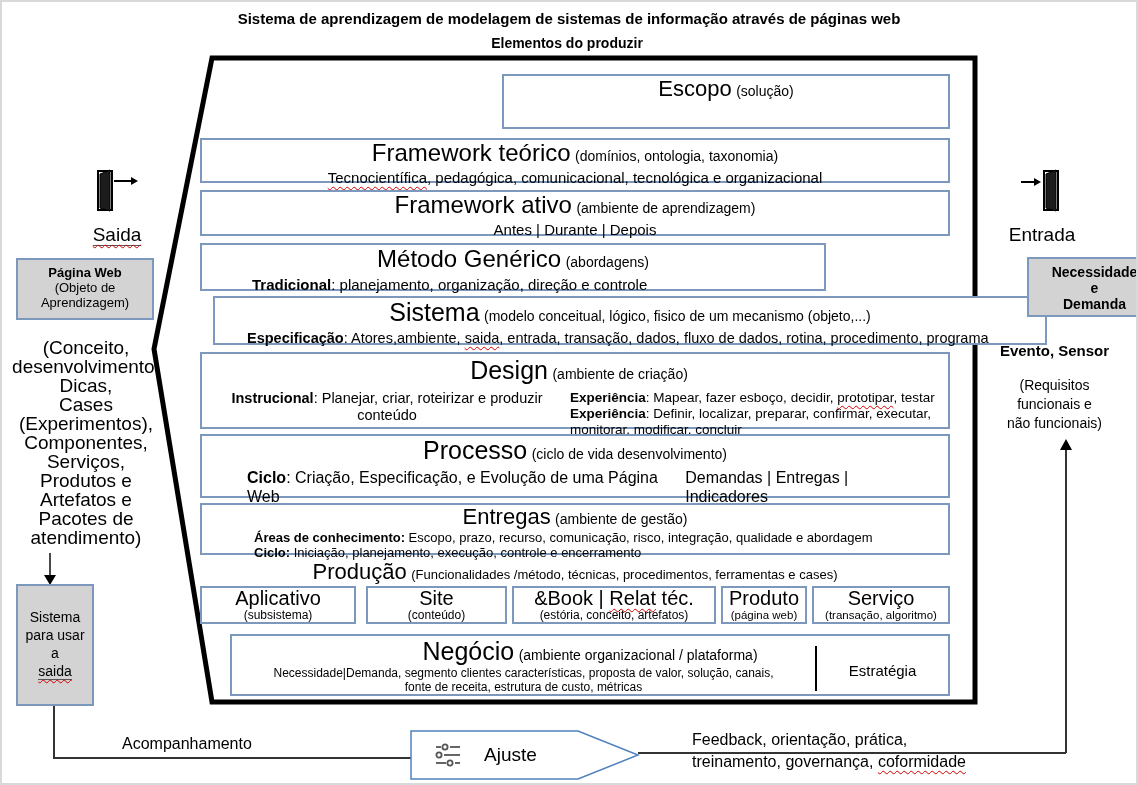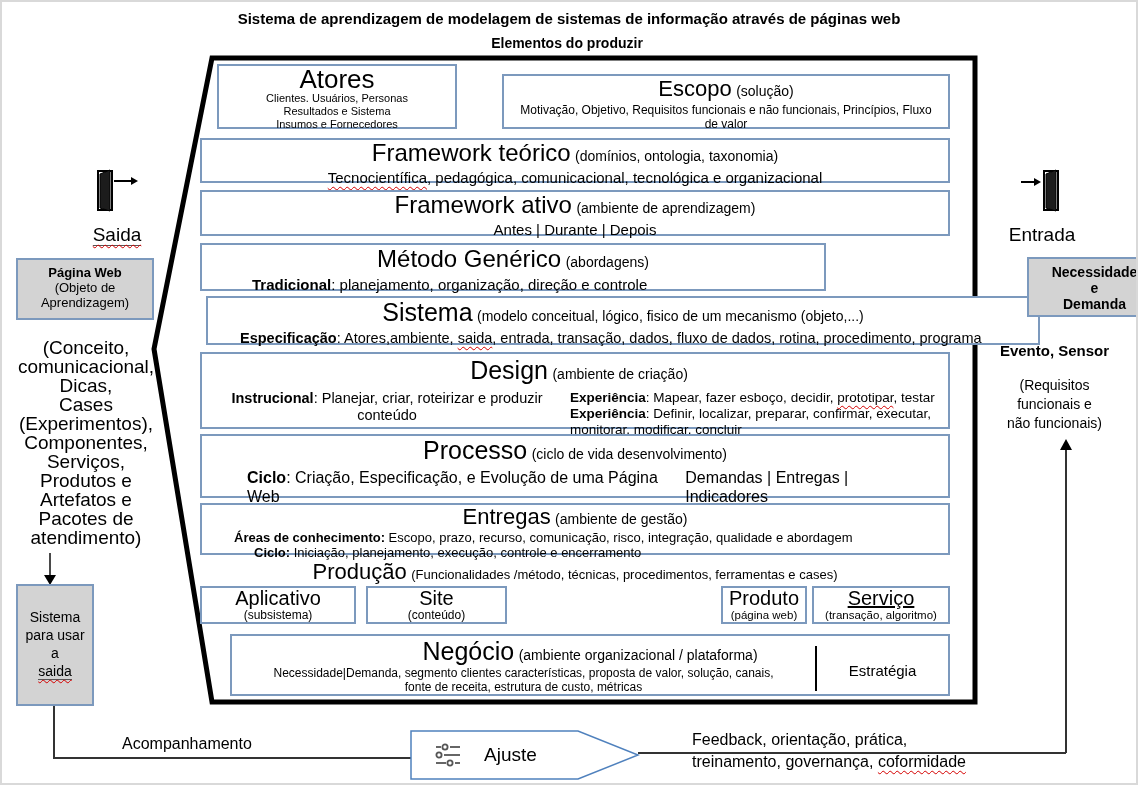--- a/index.html
+++ b/index.html
@@ -25,33 +25,26 @@
 
 <div class="canvas">
 
   <div class="abs page-title">Sistema de aprendizagem de modelagem de sistemas de informação  através de páginas web</div>
   <div class="abs page-sub">Elementos do produzir</div>
 
   <svg class="abs" style="left:140px;top:48px;z-index:1;" width="845" height="665" viewBox="0 0 845 665">
     <polygon points="70,8 833,8 833,652 70,652 12,299" fill="none" stroke="#000" stroke-width="5" stroke-linejoin="miter"></polygon>
   </svg>
 
-  <div class="box ctr" style="left:215px;top:62px;width:240px;height:65px;">
-    <div class="bt" style="font-size:26px;line-height:26px;">Atores</div>
-    <div style="font-size:11px;line-height:13px;">Clientes. Usuários, Personas</div>
-    <div style="font-size:11px;line-height:13px;">Resultados e Sistema</div>
-    <div style="font-size:11px;line-height:13px;">Insumos e Fornecedores</div>
-  </div>
 
   <div class="box ctr" style="left:500px;top:72px;width:448px;height:55px;">
     <div style="line-height:24px;margin-top:1px;">
       <span class="bt" style="font-size:22px;">Escopo</span>
       <span class="paren">(solução)</span>
     </div>
-    <div style="font-size:12px;line-height:14px;padding:0 12px;">Motivação, Objetivo, Requisitos funcionais e não funcionais, Princípios, Fluxo de valor</div>
   </div>
 
   <div class="box ctr" style="left:198px;top:136px;width:750px;height:45px;">
     <div style="line-height:25px;">
       <span class="bt" style="font-size:24px;">Framework teórico</span>
       <span class="paren">(domínios, ontologia, taxonomia)</span>
     </div>
     <div style="font-size:15px;line-height:17px;">
       <span class="miss">Tecnocientífica</span><span>, pedagógica, comunicacional, tecnológica e organizacional</span>
     </div>
@@ -68,21 +61,21 @@
   <div class="box" style="left:198px;top:241px;width:626px;height:48px;">
     <div class="ctr" style="line-height:27px;">
       <span class="bt" style="font-size:24px;">Método Genérico</span>
       <span class="paren">(abordagens)</span>
     </div>
     <div style="font-size:15px;line-height:17px;padding-left:50px;">
       <span class="b">Tradicional</span><span>: planejamento, organização, direção e controle</span>
     </div>
   </div>
 
-  <div class="box" style="left:204px;top:294px;width:834px;height:49px;">
+  <div class="box" style="left:211px;top:294px;width:834px;height:49px;">
     <div class="ctr" style="line-height:28px;">
       <span class="bt" style="font-size:25px;">Sistema</span>
       <span class="paren">(modelo conceitual, lógico, fisico de um mecanismo (objeto,...)</span>
     </div>
     <div style="font-size:14.5px;line-height:16px;padding-left:32px;">
       <span class="b">Especificação</span><span>: Atores,ambiente, </span><span class="miss">saida</span><span>, entrada, transação, dados, fluxo de dados, rotina, procedimento, programa</span>
     </div>
   </div>
 
   <div class="box" style="left:198px;top:350px;width:750px;height:77px;padding-left:8px;">
@@ -115,47 +108,51 @@
     <div class="ctr" style="font-size:11px;line-height:13px;">
       <span class="b">Evolução:</span><span> Design, desenvolvimento, construção, implantação disponibilização, divulgação, produção, manutenção, melhora continua, término)</span>
     </div>
   </div>
 
   <div class="box" style="left:198px;top:501px;width:750px;height:52px;">
     <div class="ctr" style="line-height:22px;margin-top:1px;">
       <span class="bt" style="font-size:22px;">Entregas</span>
       <span class="paren">(ambiente de gestão)</span>
     </div>
-    <div style="font-size:13px;line-height:15px;padding-left:32px;">
+    <div style="font-size:13px;line-height:15px;padding-left:52px;">
       <span class="b">Áreas de conhecimento:</span><span> Escopo, prazo, recurso, comunicação, risco, integração, qualidade e  abordagem</span>
     </div>
     <div style="font-size:13px;line-height:15px;padding-left:52px;">
       <span class="b">Ciclo:</span><span> Iniciação, planejamento, execução, controle e encerramento</span>
     </div>
   </div>
 
   <div class="abs ctr" style="left:198px;top:558px;width:750px;z-index:2;line-height:24px;">
     <span class="bt" style="font-size:22px;">Produção</span>
     <span style="font-size:13px;">(Funcionalidades /método, técnicas, procedimentos, ferramentas e cases)</span>
   </div>
 
   <div class="box ctr" style="left:198px;top:584px;width:156px;height:38px;">
     <div style="font-size:20px;line-height:21px;"><span>Aplicativo</span><span class="miss"></span><span></span></div>
     <div style="font-size:12px;line-height:13px;">(subsistema)</div>
   </div>
   <div class="box ctr" style="left:364px;top:584px;width:141px;height:38px;">
     <div style="font-size:20px;line-height:21px;"><span>Site</span><span class="miss"></span><span></span></div>
     <div style="font-size:12px;line-height:13px;">(conteúdo)</div>
   </div>
+  <div class="box ctr" style="left:510px;top:584px;width:204px;height:38px;">
+    <div style="font-size:20px;line-height:21px;"><span>&amp;Book | </span><span class="miss">Relat</span><span> téc.</span></div>
+    <div style="font-size:12px;line-height:13px;">(estória, conceito, artefatos)</div>
+  </div>
   <div class="box ctr" style="left:719px;top:584px;width:86px;height:38px;">
     <div style="font-size:20px;line-height:21px;"><span>Produto</span><span class="miss"></span><span></span></div>
     <div style="font-size:11.5px;line-height:13px;">(página web)</div>
   </div>
   <div class="box ctr" style="left:810px;top:584px;width:138px;height:38px;">
-    <div style="font-size:20px;line-height:21px;text-decoration:underline;"><span>Serviço</span><span class="miss"></span><span></span></div>
+    <div style="font-size:20px;line-height:21px;"><span>Serviço</span><span class="miss"></span><span></span></div>
     <div style="font-size:11.5px;line-height:13px;">(transação, algoritmo)</div>
   </div>
 
   <div class="box" style="left:228px;top:632px;width:720px;height:62px;">
     <div class="ctr" style="line-height:28px;margin-top:1px;">
       <span class="bt" style="font-size:25px;">Negócio</span>
       <span class="paren">(ambiente organizacional / plataforma)</span>
     </div>
     <div class="abs ctr" style="left:0;top:30px;width:583px;font-size:12px;line-height:14px;">
       <div>Necessidade|Demanda, segmento clientes características, proposta de valor, solução, canais,</div>
@@ -174,21 +171,21 @@
   <div class="abs ctr" style="left:55px;top:222px;width:120px;font-size:19px;z-index:2;">
     <span class="u miss">Saida</span>
   </div>
   <div class="gbox" style="left:14px;top:256px;width:138px;height:62px;font-size:13px;line-height:15px;padding-top:5px;">
     <div class="b">Página Web</div>
     <div>(Objeto de</div>
     <div>Aprendizagem)</div>
   </div>
   <div class="abs ctr" style="left:6px;top:336px;width:156px;font-size:19px;line-height:19px;z-index:2;">
     <div>(Conceito,</div>
-    <div>comunicacional,</div>
+    <div>desenvolvimento,</div>
     <div>Dicas,</div>
     <div>Cases</div>
     <div>(Experimentos),</div>
     <div>Componentes,</div>
     <div>Serviços,</div>
     <div>Produtos e</div>
     <div>Artefatos e</div>
     <div>Pacotes de</div>
     <div>atendimento)</div>
   </div>

